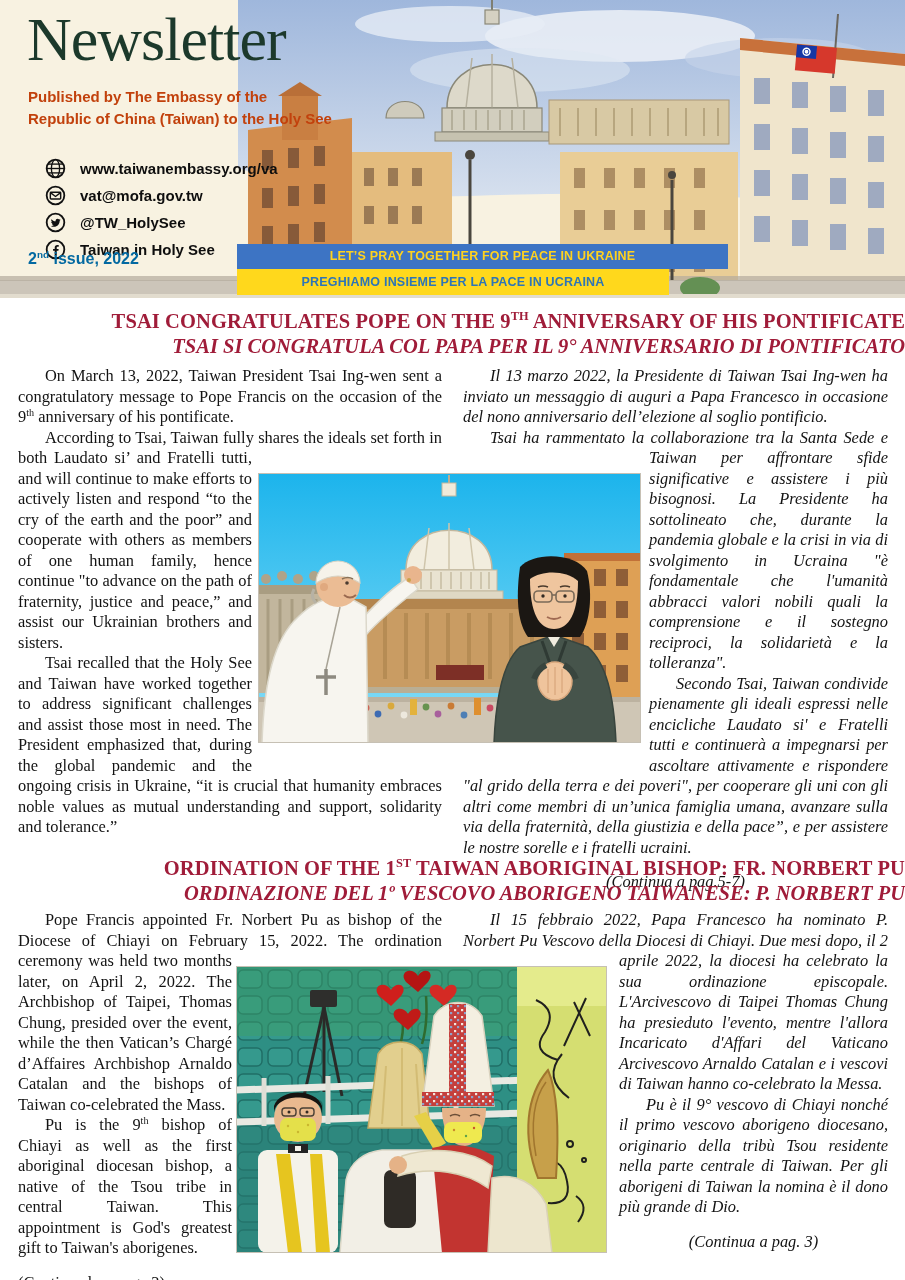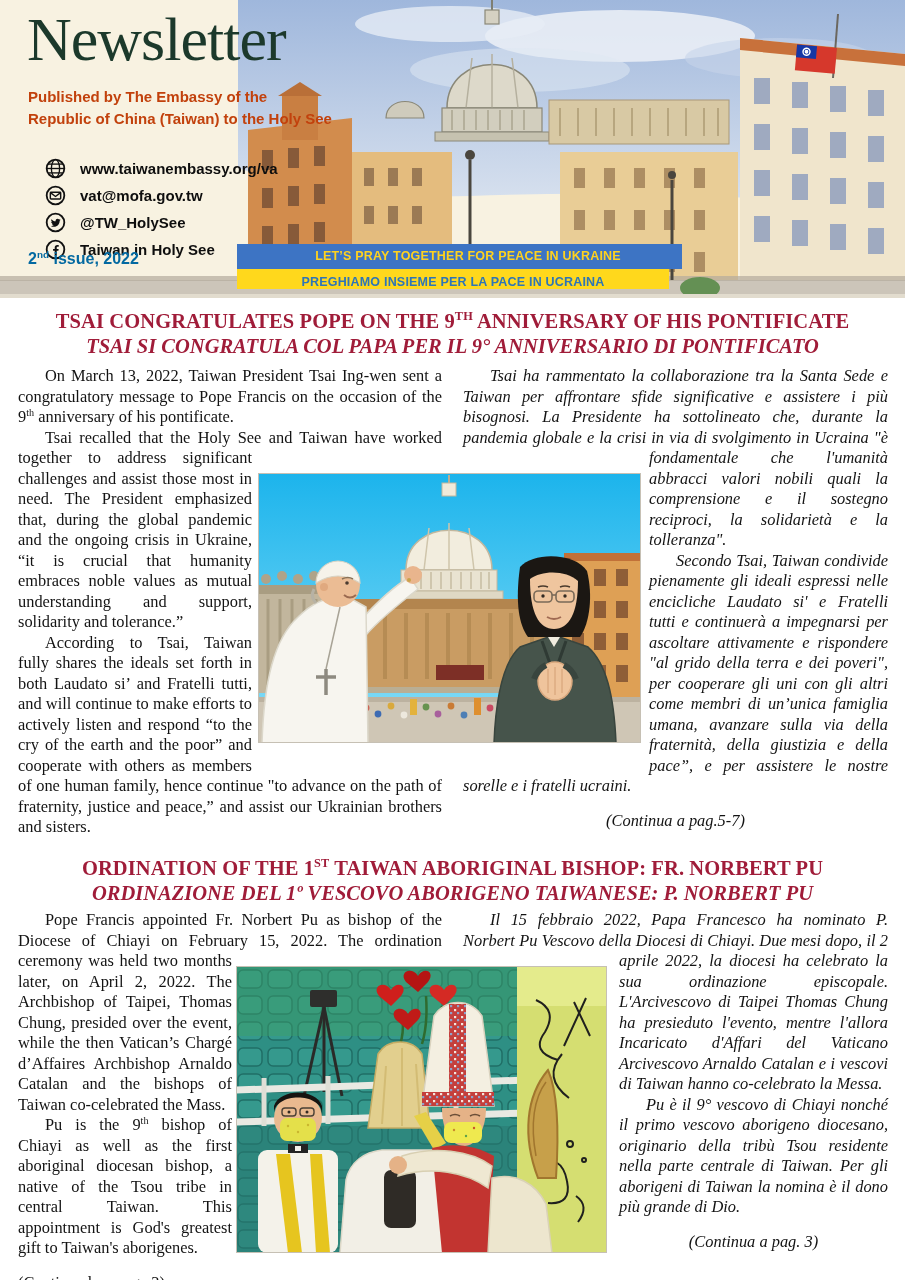--- a/index.html
+++ b/index.html
@@ -15,24 +15,24 @@
   .contacts{position:absolute;left:28px;top:139px;margin:16px;padding:0;list-style:none;
       font-family:"Liberation Sans",sans-serif;font-weight:bold;font-size:15px;color:#0e0e0e;}
   .contacts li{display:flex;align-items:center;height:27px;}
   .cicon{width:23px;height:23px;margin-right:13px;flex:0 0 23px;}
   .cicon svg{display:block;width:23px;height:23px;}
   .issue{position:absolute;left:28px;top:250px;font-family:"Liberation Sans",sans-serif;
       font-weight:bold;font-size:16px;color:#0369a1;}
   .issue sup{font-size:62%;line-height:0;}
   .banner{position:absolute;left:237px;top:244px;width:432px;
       font-family:"Liberation Sans",sans-serif;font-weight:bold;font-size:12.5px;text-align:center;}
-  .banner-en{width:428px;height:25px;line-height:25px;background:#3D74C4;color:#FFD21E;letter-spacing:.2px;padding-left:17px;}
-  .banner-it{width:432px;height:20px;line-height:26px;background:#FFD81C;color:#2E75B6;letter-spacing:.2px;}
+  .banner-en{width:491px;height:25px;line-height:25px;background:#3D74C4;color:#FFD21E;letter-spacing:.2px;}
+  .banner-it{width:432px;height:26px;line-height:26px;background:#FFD81C;color:#2E75B6;letter-spacing:.2px;}
   
-  .headline{position:absolute;left:0;width:905px;text-align:center;color:#A01C39;
+  .headline{position:absolute;left:0;width:905px;text-align:right;color:#A01C39;
       font-weight:bold;font-family:"Liberation Serif",serif;}
   .headline .l1{font-size:20.5px;line-height:24px;letter-spacing:.1px;}
   .headline .l2{font-size:20.5px;line-height:24px;font-style:italic;margin-top:1px;}
   .headline sup{font-size:60%;line-height:0;}
   .h-a1{top:309px;}
   .h-a2{top:856px;}
   
   .col{position:absolute;font-size:16.4px;line-height:20.5px;text-align:justify;
       hyphens:auto;-webkit-hyphens:auto;}
   .col p{margin:0;text-indent:27px;}
@@ -239,27 +239,28 @@
   <section>
     <div class="headline h-a1">
       <div class="l1"><span>TSAI CONGRATULATES POPE ON THE 9</span><sup>TH</sup><span> ANNIVERSARY OF HIS PONTIFICATE</span></div>
       <div class="l2">TSAI SI CONGRATULA COL PAPA PER IL 9° ANNIVERSARIO DI PONTIFICATO</div>
     </div>
 
     <div class="col col-en1" lang="en">
       <span class="strut s84"></span>
       <span class="cut c-en1"></span>
       <p><span>On March 13, 2022, Taiwan President Tsai Ing-wen sent a congratulatory message to Pope Francis on the occasion of the 9</span><sup>th</sup><span>  anniversary of his pontificate.</span></p>
+      <p>According to Tsai, Taiwan fully shares the ideals set forth in both Laudato si’ and Fratelli tutti, and will continue to make efforts to actively listen and respond “to the cry of the earth and the poor” and cooperate with others as members of one human family, hence continue "to advance on the path of fraternity, justice and peace,” and assist our Ukrainian brothers and sisters.</p>
       <p>Tsai recalled that the Holy See and Taiwan have worked together to address significant challenges and assist those most in need. The President emphasized that, during the global pandemic and the ongoing crisis in Ukraine, “it is crucial that humanity embraces noble values as mutual understanding and support, solidarity and tolerance.”</p>
-      <p>According to Tsai, Taiwan fully shares the ideals set forth in both Laudato si’ and Fratelli tutti, and will continue to make efforts to actively listen and respond “to the cry of the earth and the poor” and cooperate with others as members of one human family, hence continue "to advance on the path of fraternity, justice and peace,” and assist our Ukrainian brothers and sisters.</p>
     </div>
 
     <div class="col col-it1 italic" lang="it">
       <span class="strut left s84"></span>
       <span class="cut left c-it1"></span>
+      <p>Il 13 marzo 2022, la Presidente di Taiwan Tsai Ing-wen ha inviato un messaggio di auguri a Papa Francesco in occasione del nono anniversario dell’elezione al soglio pontificio.</p>
       <p>Tsai ha rammentato la collaborazione tra la Santa Sede e Taiwan per affrontare sfide significative e assistere i più bisognosi. La Presidente ha sottolineato che, durante la pandemia globale e la crisi in via di svolgimento in Ucraina "è fondamentale che l'umanità abbracci valori nobili quali la comprensione e il sostegno reciproci, la solidarietà e la tolleranza".</p>
       <p>Secondo Tsai, Taiwan condivide pienamente gli ideali espressi nelle encicliche Laudato si' e Fratelli tutti e continuerà a impegnarsi per ascoltare attivamente e rispondere "al grido della terra e dei poveri", per cooperare gli uni con gli altri come membri di un’unica famiglia umana, avanzare sulla via della fraternità, della giustizia e della pace”, e per assistere le nostre sorelle e i fratelli ucraini.</p>
       <p class="continued right">(Continua a pag.5-7)</p>
     </div>
 
     <figure class="photo photo1">
       <svg viewBox="0 0 383 270" width="383" height="270" aria-hidden="true">
         <defs>
           <linearGradient id="sky1" x1="0" y1="0" x2="0" y2="1">
             <stop offset="0" stop-color="#1CB4EC"></stop>

